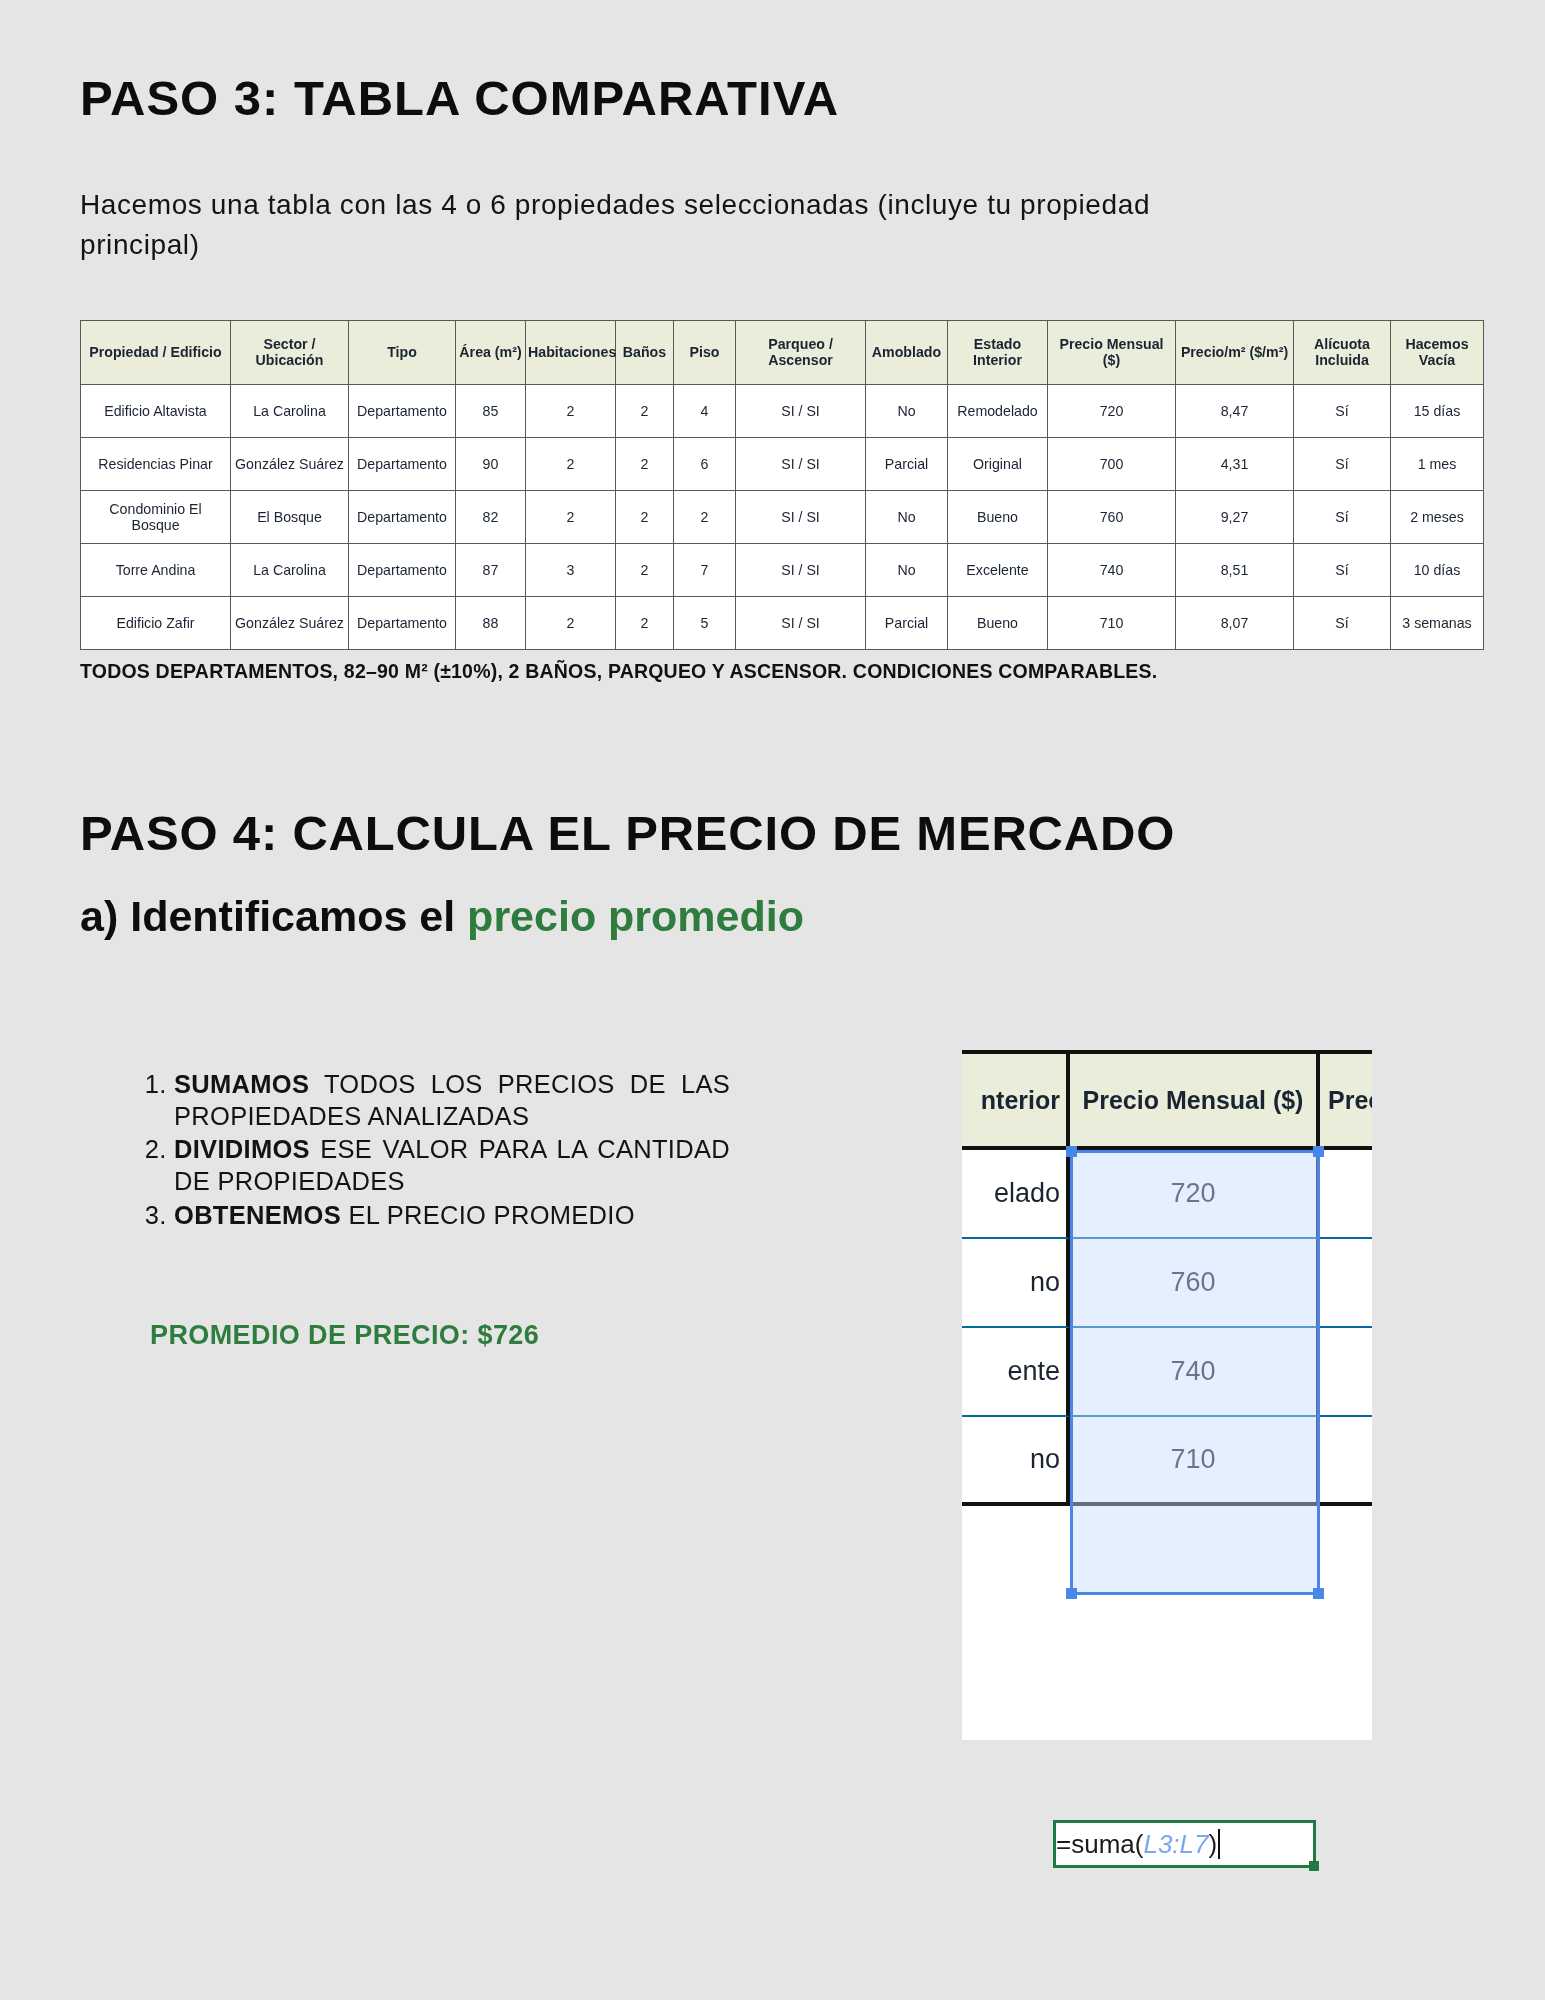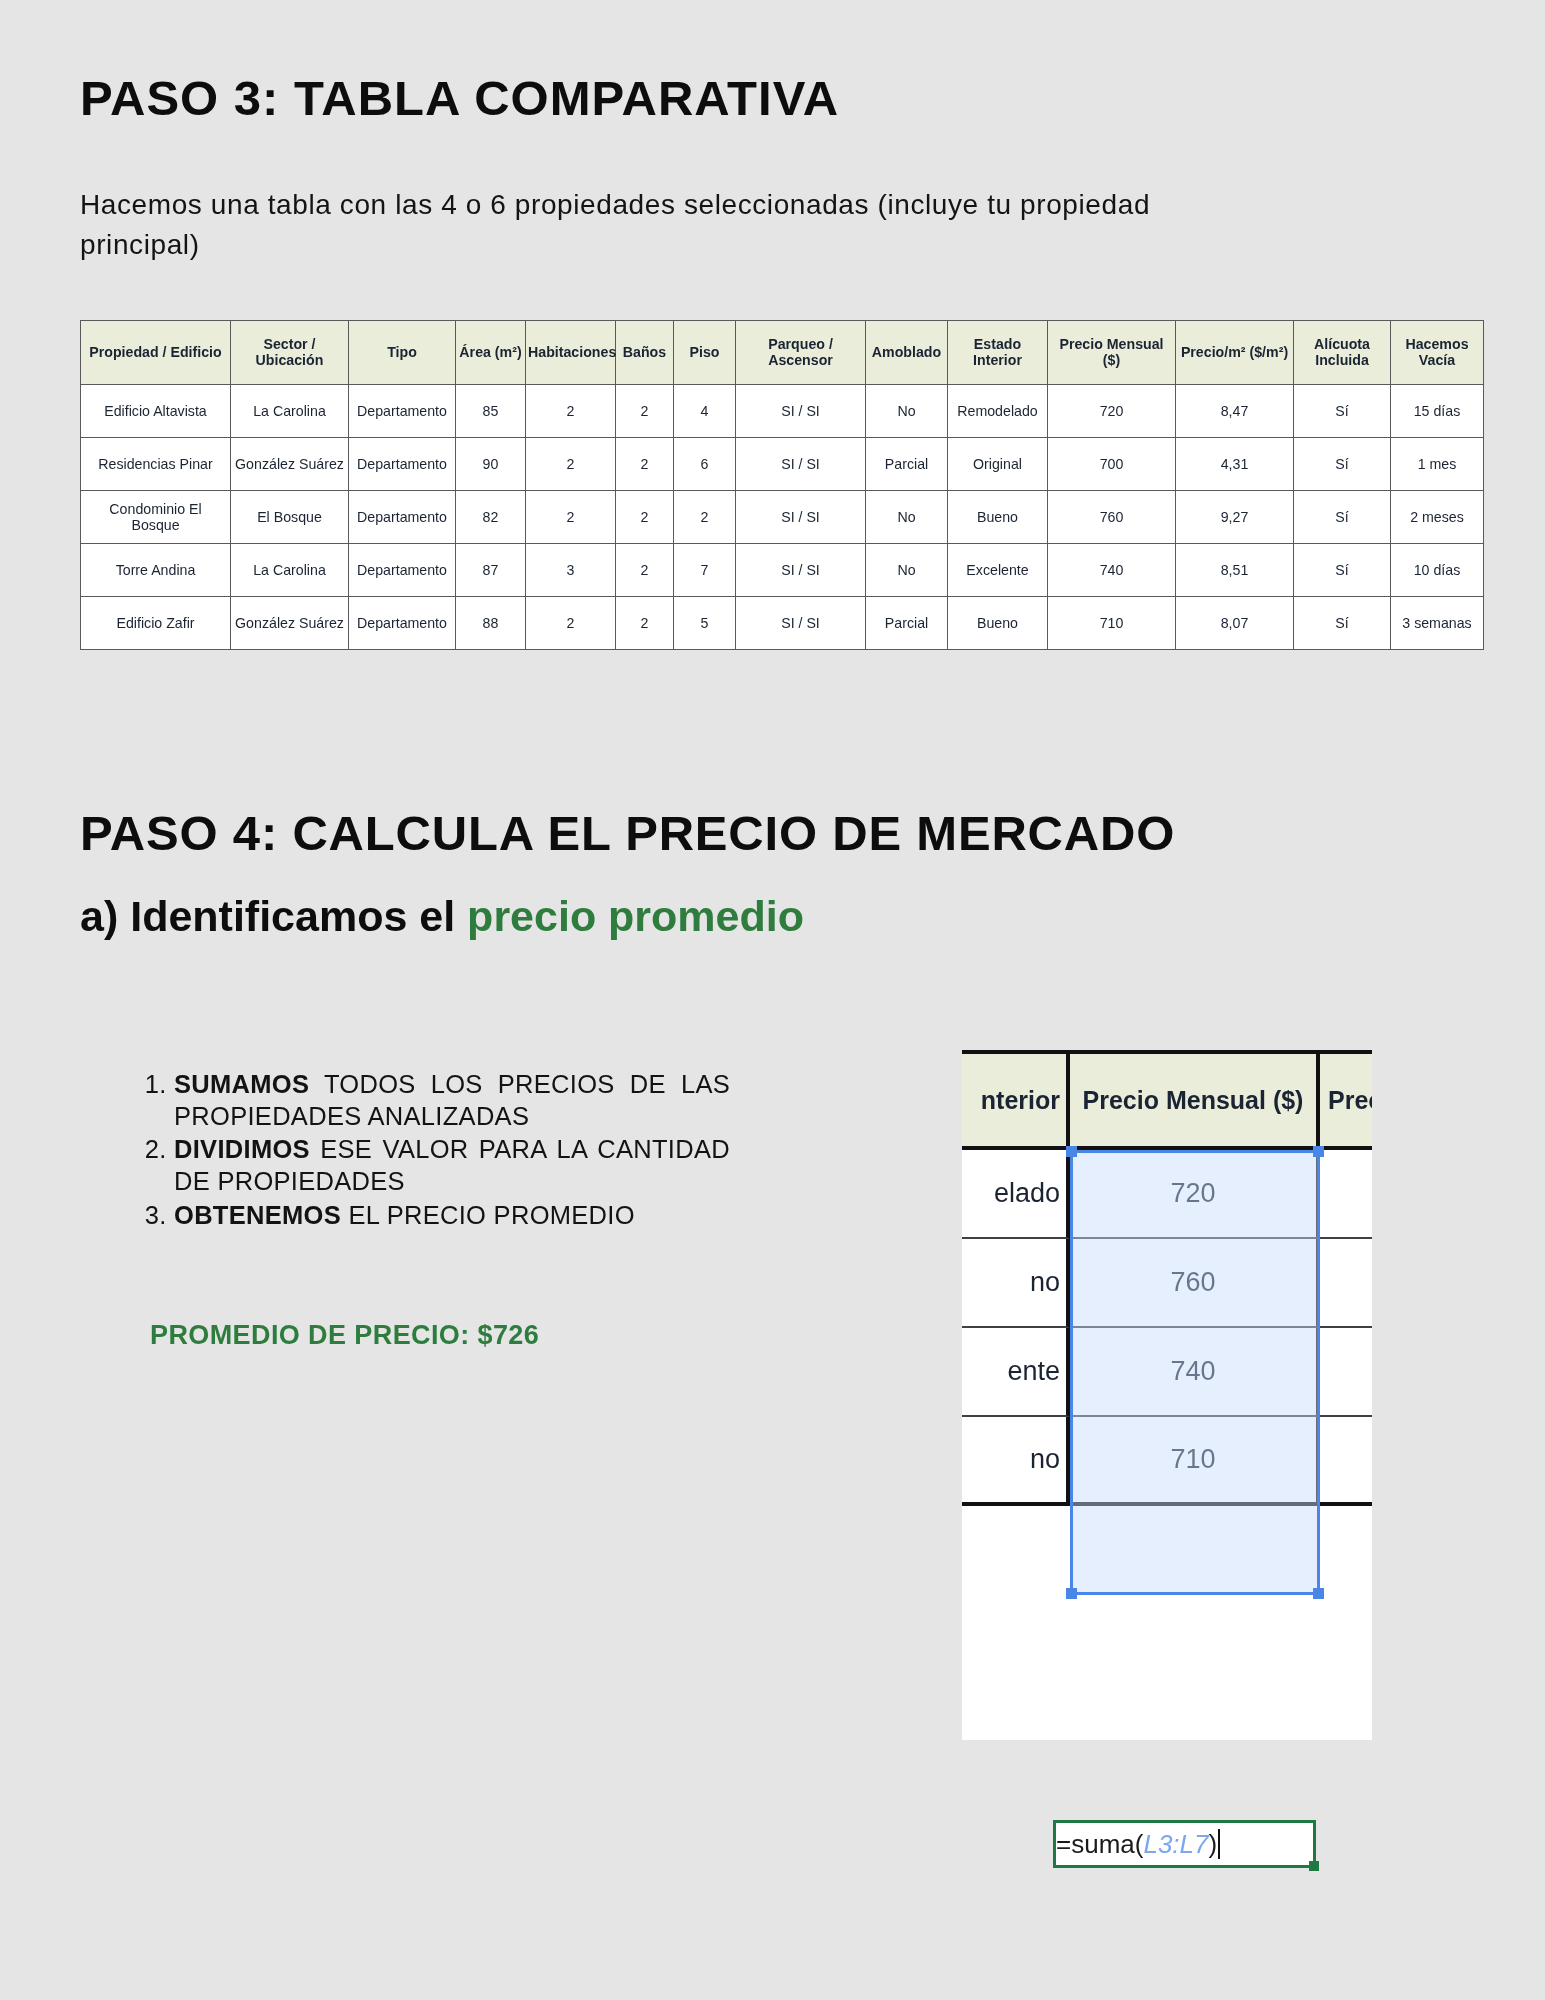--- a/index.html
+++ b/index.html
@@ -190,21 +190,21 @@
     width: 470px;
   }
 
   .sheet-cell {
     display: flex;
     align-items: center;
     justify-content: center;
     font-family: "Liberation Sans", sans-serif;
     color: #1b2433;
     background: #ffffff;
-    border-bottom: 2px solid #404040;
+    border-bottom: 2px solid #0369a1;
   }
 
   .sheet-head .sheet-cell {
     background: #e9edda;
     font-weight: 700;
     font-size: 25px;
     height: 100px;
     border-bottom: 4px solid #111111;
     border-top: 4px solid #111111;
   }
@@ -392,20 +392,21 @@
           <td class="c9">Bueno</td>
           <td class="c10">710</td>
           <td class="c11">8,07</td>
           <td class="c12">Sí</td>
           <td class="c13">3 semanas</td>
         </tr>
       </tbody>
     </table>
   </div>
 
+  <div id="table-caption">TODOS DEPARTAMENTOS, 82–90 M² (±10%), 2 BAÑOS, PARQUEO Y ASCENSOR. CONDICIONES COMPARABLES.</div>
 
   <h1 class="h-step" id="paso4-title">PASO 4: CALCULA EL PRECIO DE MERCADO</h1>
 
   <div id="paso4-subtitle">
     <span>a) Identificamos el </span><span class="accent">precio promedio</span>
   </div>
 
   <div id="steps-list">
     <ol>
       <li><b>SUMAMOS</b><span> TODOS LOS PRECIOS DE LAS PROPIEDADES ANALIZADAS</span></li>

